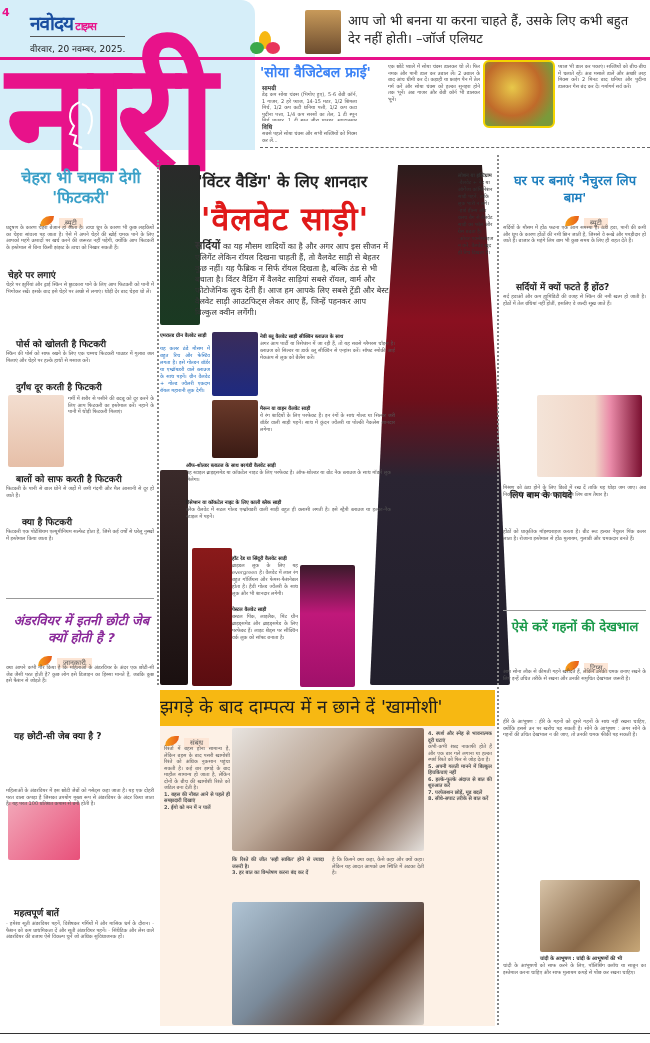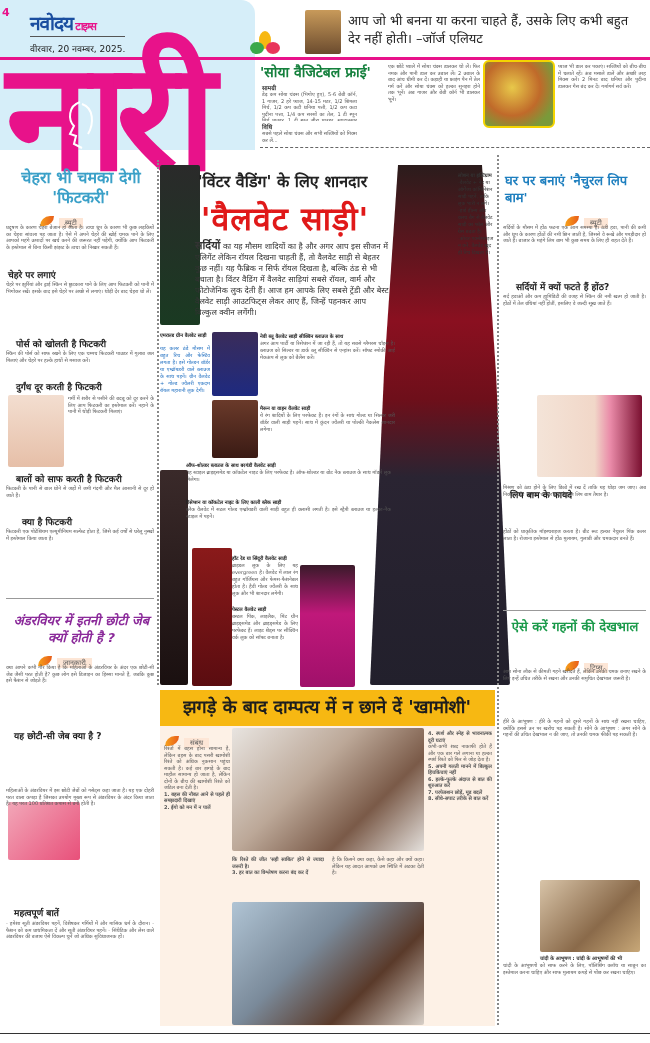--- a/index.html
+++ b/index.html
@@ -9,38 +9,38 @@
 .page-num{left:2px;top:6px;font-size:11px;font-weight:bold;color:#e8128a}
 .brand{left:30px;top:10px;font-size:19px;font-weight:bold;color:#1a4ea0;font-family:Liberation Mono, monospace;letter-spacing:-1px}
 .brand small{font-size:11px;color:#e8128a;font-weight:bold;margin-left:2px}
 .brand-line{left:30px;top:36px;width:95px;height:1px;background:#555}
 .date{left:30px;top:42px;font-size:9px;color:#222}
 .naari{left:6px;top:42px;font-size:150px;font-weight:bold;color:#e8128a;line-height:1;letter-spacing:-12px;font-family:"DejaVu Sans",sans-serif}
 .pink-rule{left:0;top:57px;width:650px;height:3px;background:#e8128a}
 .lotus{left:250px;top:30px;width:30px;height:28px}
 .quote-img{left:305px;top:10px;width:36px;height:44px;background:linear-gradient(#c89a5a,#6b4b2e);border-radius:2px}
 .quote{left:348px;top:12px;width:290px;font-size:13px;line-height:18px;color:#222}
-.recipe-title{left:260px;top:62px;font-size:14px;font-weight:bold;color:#15803d}
+.recipe-title{left:260px;top:62px;font-size:14px;font-weight:bold;color:#3b82f6}
 .col-text{font-size:5px;line-height:6.5px;color:#555;text-align:justify;overflow:hidden}
 .sub{font-size:6px;font-weight:bold;color:#333}
 .food-img{left:483px;top:60px;width:72px;height:68px;border-radius:6px;background:radial-gradient(circle at 40% 40%,#e8c84a,#c06a2a 50%,#7a9a3a 80%);border:2px solid #f4d400}
 .dotted-h{height:0;border-top:1px dashed #666}
 .dotted-v{width:0;border-left:2px dotted #888}
 .left-title{left:6px;top:168px;width:150px;text-align:center;font-size:16px;font-weight:bold;color:#3aa0c8;line-height:20px}
 .tag{font-size:7px;color:#555;background:#fde6d6;padding:1px 6px}
 .leaf{display:inline-block;width:14px;height:10px;background:linear-gradient(90deg,#f7a21b,#e85d1a);border-radius:10px 0 10px 0;vertical-align:middle}
 .h-sec{font-size:9px;font-weight:bold;color:#222}
 .photo{background:#ccc;border-radius:2px}
 .main-title1{left:160px;top:170px;width:245px;text-align:center;font-size:16px;font-weight:bold;color:#222}
 .main-title2{left:170px;top:196px;width:230px;text-align:center;font-size:32px;font-weight:bold;color:#e01919;letter-spacing:1px}
 .intro{left:195px;top:240px;width:195px;font-size:8px;line-height:11px;color:#333}
 .intro b{font-size:11px}
-.right-title{left:505px;top:172px;width:140px;text-align:left;font-size:13px;font-weight:bold;color:#1e7fbf;line-height:17px}
+.right-title{left:505px;top:172px;width:140px;text-align:center;font-size:13px;font-weight:bold;color:#1e7fbf;line-height:17px}
 .banner{left:160px;top:690px;width:335px;height:36px;background:#f7b812}
-.banner-text{left:183px;top:694px;width:330px;font-size:18px;font-weight:bold;color:#1d1d1d;white-space:nowrap;overflow:hidden}
+.banner-text{left:160px;top:694px;width:330px;font-size:18px;font-weight:normal;color:#1d1d1d;white-space:nowrap;overflow:hidden}
 .bottom-bg{left:160px;top:726px;width:335px;height:300px;background:#fdf1e6}
 .green-title{left:505px;top:618px;width:140px;text-align:center;font-size:13px;font-weight:bold;color:#1a9a4a;line-height:17px}
 .purple-title{left:4px;top:612px;width:155px;text-align:center;font-size:13px;font-weight:bold;color:#8b2a9a;font-style:italic;line-height:17px}
 .bot-rule{left:0;top:1033px;width:650px;height:1px;background:#333}
 </style>
 </head>
 <body>
 
 <div class="abs masthead"></div>
 <div class="abs page-num">4</div>

